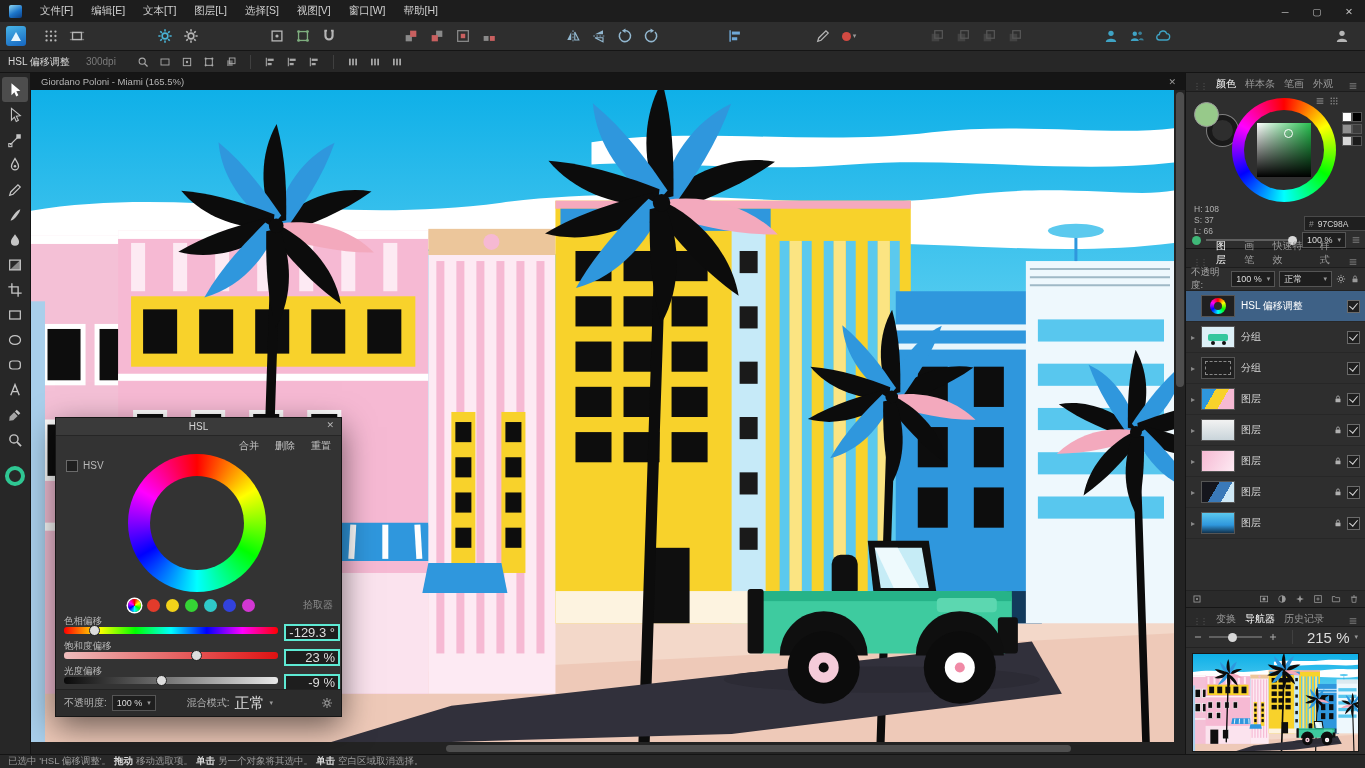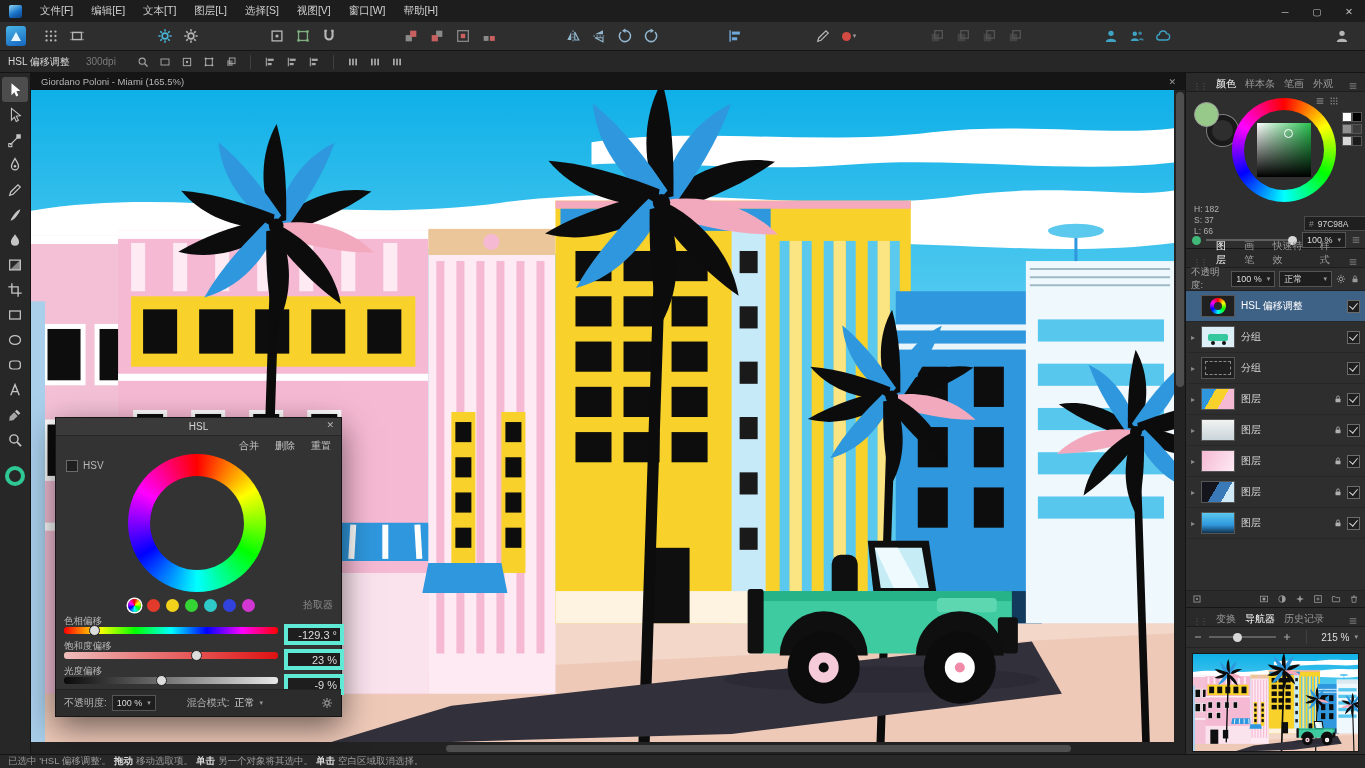--- a/index.html
+++ b/index.html
@@ -72,28 +72,28 @@
   .sw{width:13px;height:13px;border-radius:50%;flex:none}
   .sw-rainbow{background:conic-gradient(#f00,#ff0,#0f0,#0ff,#00f,#f0f,#f00)}
   .sw.sel{box-shadow:0 0 0 1.5px #fff}
   .hd-picker{margin-left:auto;color:#8a8a8a}
   .slbl{position:absolute;left:8px;color:#b9b9b9;font-size:9.5px}
   .strack{position:absolute;left:8px;width:214px;height:7px;border-radius:3px}
   .strack.hue{background:linear-gradient(to right,#f00,#ff0,#0f0,#0ff,#00f,#f0f,#f00)}
   .strack.sat{background:linear-gradient(to right,#eebcbc,#df1212)}
   .strack.lum{background:linear-gradient(to right,#0a0a0a,#e8e8e8)}
   .shandle{position:absolute;top:-2.5px;width:11px;height:11px;border-radius:50%;background:#ddd;border:1px solid #222;box-sizing:border-box}
-  .vbox{position:absolute;left:228px;width:49px;height:13px;background:#1e1e1e;border:4px solid #5eead4;color:#ddd;
-        font-size:11px;display:flex;align-items:center;justify-content:flex-end;padding-right:3px;box-sizing:content-box}
+  .vbox{position:absolute;left:228px;width:49px;height:13px;background:#1e1e1e;border:2px solid #5eead4;color:#ddd;
+        font-size:13px;display:flex;align-items:center;justify-content:flex-end;padding-right:3px;box-sizing:content-box}
   .hd-footer{position:absolute;left:0;right:0;bottom:0;height:26px;background:#2c2c2c;border-top:1px solid #222;
              display:flex;align-items:center;padding:0 8px;gap:5px;color:#b5b5b5}
   .ddbox{background:#1e1e1e;border:1px solid #555;height:14px;display:inline-flex;align-items:center;
          padding:0 4px;font-size:9px;color:#ddd;white-space:nowrap}
   .ddbox::after{content:"▾";margin-left:5px;font-size:7px;color:#999}
-  .ddplain{display:inline-flex;align-items:center;font-size:10px;color:#ddd}
+  .ddplain{display:inline-flex;align-items:center;font-size:15px;color:#ddd}
   .ddplain::after{content:"▾";margin-left:5px;font-size:7px;color:#999}
 
   
   .rightpanel{position:absolute;right:0;top:73px;width:179px;height:682px;background:#2e2e2e;border-left:1px solid #141414;
               font-size:10px;z-index:9}
   .psec{border-bottom:1px solid #161616;position:relative}
   .ptabs{height:18px;display:flex;align-items:flex-end;gap:9px;padding:0 7px;background:#2a2a2a;border-bottom:1px solid #1d1d1d;color:#9a9a9a}
   .ptab.active{color:#fff}
   .pmenu{margin-left:auto;color:#8a8a8a}
   .dragdots{color:#5f5f5f;font-size:8px;letter-spacing:-1px}
@@ -968,21 +968,21 @@
         </div>
         <div class="swgrid">
           <span class="swg" style="background:#ffffff"></span>
           <span class="swg" style="background:#000000"></span>
           <span class="swg" style="background:#909090"></span>
           <span class="swg" style="background:#3c3c3c"></span>
           <span class="swg" style="background:#d8d8d8"></span>
           <span class="swg" style="background:#1b1b1b"></span>
         </div>
         <div class="hslvals">
-          <div>H: 182</div>
+          <div>H: 108</div>
           <div>S: 37</div>
           <div>L: 66</div>
         </div>
         <div class="hexchip">
           <span class="hexpre">#</span>
           <span>97C98A</span>
         </div>
         <div class="oprow">
           <span class="opdot"></span>
           <span class="optrack">

